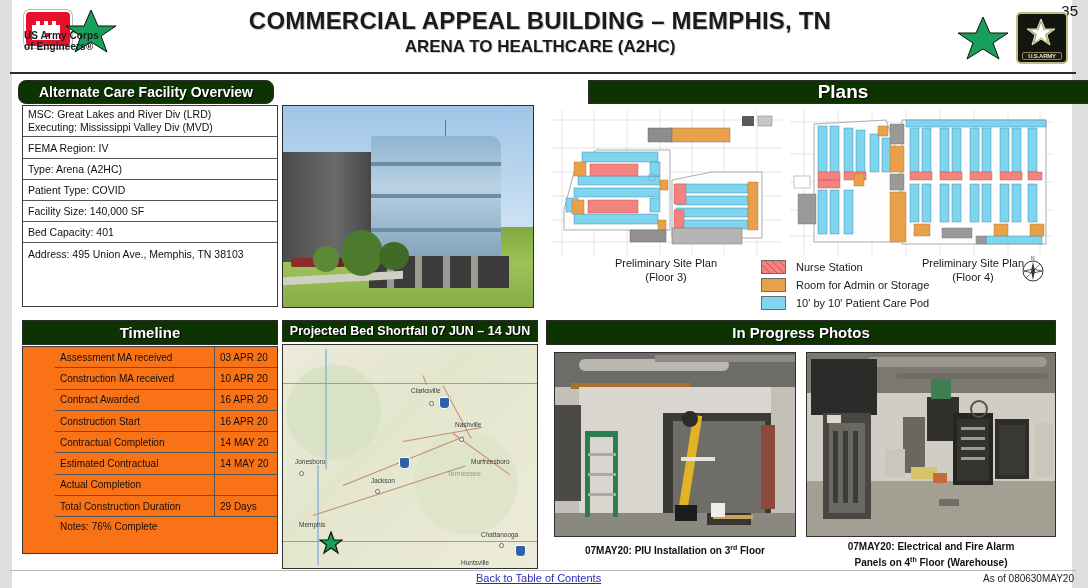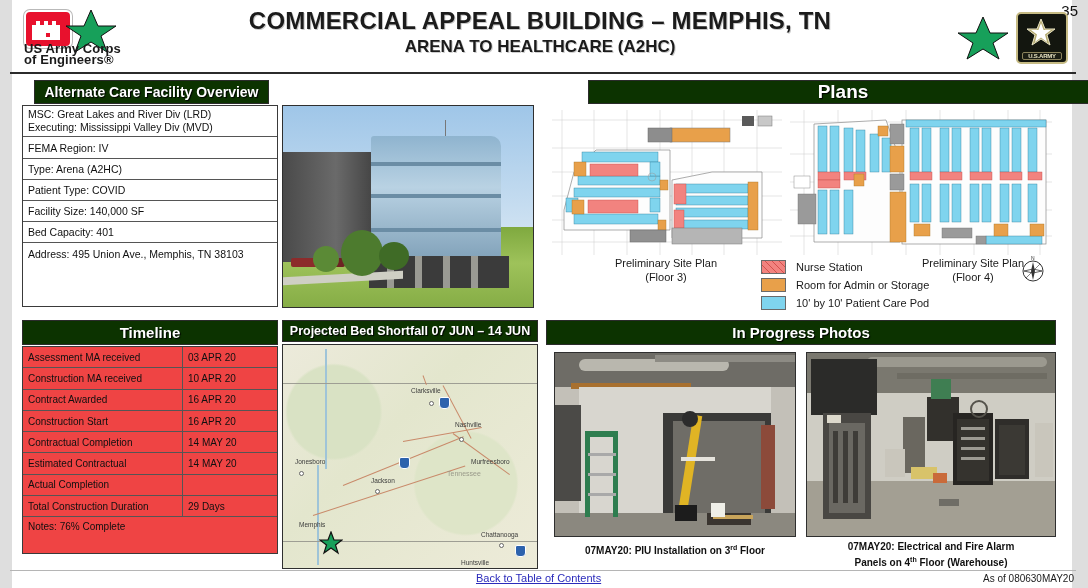--- a/index.html
+++ b/index.html
@@ -7,40 +7,40 @@
   #slide{position:relative;width:1088px;height:588px;background:#ffffff;overflow:hidden;}
   #pagebg{position:absolute;inset:0;background:linear-gradient(90deg,#dedede 0 12px,#ffffff 12px 1072px,#dedede 1072px 1088px);}
   #pagenum{position:absolute;right:10px;top:2px;font-size:15px;color:#111;}
 
   
   #header{position:absolute;left:10px;top:6px;width:1066px;height:66px;}
   .usace-wrap{position:absolute;left:10px;top:2px;width:150px;height:62px;}
   .castle{position:absolute;left:4px;top:2px;width:44px;height:34px;background:#e8112d;border:2px solid #ffffff;border-radius:6px;box-shadow:0 0 0 1px #b9b9b9;}
   .castle svg{position:absolute;left:5px;top:4px;}
   .gstar{position:absolute;left:44px;top:0px;width:54px;height:46px;}
-  .usace-txt{position:absolute;left:4px;top:36px;font-size:13px;font-weight:bold;color:#1a1a1a;line-height:10.5px;letter-spacing:.1px;}
+  .usace-txt{position:absolute;left:4px;top:23px;font-size:10px;font-weight:bold;color:#1a1a1a;line-height:10.5px;letter-spacing:.1px;}
   #titlebox{position:absolute;left:165px;top:0px;width:730px;text-align:center;}
   #title1{font-size:24px;font-weight:bold;color:#1b1b1b;letter-spacing:.2px;line-height:30px;
           text-shadow:1px 1px 0 #c9c9c9;}
   #title2{font-size:17px;font-weight:bold;color:#1b1b1b;line-height:22px;text-shadow:1px 1px 0 #cfcfcf;}
   .right-logos{position:absolute;right:8px;top:4px;width:130px;height:58px;}
   .gstar2{position:absolute;left:18px;top:6px;width:54px;height:44px;}
   .armyblk{position:absolute;left:78px;top:2px;width:48px;height:48px;background:#13160f;border:2px solid #c6bb84;border-radius:5px;}
   .armyblk .st{position:absolute;left:8px;top:4px;}
   .armyblk .lbl{position:absolute;left:4px;bottom:2px;width:38px;text-align:center;font-size:6px;font-weight:bold;color:#e9e4c4;background:#1b1d14;border:1px solid #8b835c;border-radius:2px;letter-spacing:-.2px;}
   #hdr-rule{position:absolute;left:10px;top:72px;width:1066px;height:2px;background:#2b2b2b;}
 
   
   .panel-hdr{background:#0c3300;color:#ffffff;font-weight:bold;text-align:center;
              border:1px solid #2b2b2b;box-sizing:border-box;
              display:flex;align-items:center;justify-content:center;
              text-shadow:1px 1px 1px #000;}
 
   
-  #p-acf{position:absolute;left:34px;top:80px;width:235px;height:24px;font-size:14px;}
+  #p-acf{position:absolute;left:18px;top:80px;width:256px;height:24px;font-size:14px;border-radius:8px;}
   #acf-table{position:absolute;left:22px;top:105px;width:256px;height:202px;background:#fff;
              border:1px solid #3a3a3a;box-sizing:border-box;}
   .acf-row{border-bottom:1px solid #555;box-sizing:border-box;padding:2px 5px;font-size:10.5px;color:#101010;
            display:flex;align-items:center;}
   .acf-row.two{display:block;padding-top:2px;line-height:12.5px;}
   .acf-row:last-child{border-bottom:none;}
 
   
   #bphoto{position:absolute;left:282px;top:105px;width:252px;height:203px;border:1px solid #2f2f2f;box-sizing:border-box;overflow:hidden;}
   #bphoto .sky{position:absolute;left:0;top:0;width:100%;height:62%;background:linear-gradient(#9fc6e8,#cfe2f2);}
@@ -51,21 +51,21 @@
   #bphoto .tower .band{position:absolute;left:0;width:100%;height:4px;background:#6b8da5;}
   #bphoto .base{position:absolute;left:86px;top:150px;width:140px;height:32px;background:#3b3b3b;}
   #bphoto .col{position:absolute;width:7px;height:32px;background:#9a9a93;top:150px;}
   #bphoto .tree{position:absolute;border-radius:50%;background:#4d7b2e;}
   #bphoto .mast{position:absolute;left:162px;top:14px;width:1px;height:20px;background:#777;}
   #bphoto .walk{position:absolute;left:0;top:168px;width:120px;height:8px;background:#cfcfc4;transform:skewY(-3deg);}
   #bphoto .car{position:absolute;width:26px;height:9px;background:#8c2b2b;top:152px;border-radius:2px;}
 
   
   #p-tl{position:absolute;left:22px;top:320px;width:256px;height:25px;font-size:15px;}
-  #tl-table{position:absolute;left:22px;top:346px;width:256px;height:208px;border:1px solid #3a3a3a;box-sizing:border-box;background:#ef4444;}
+  #tl-table{position:absolute;left:22px;top:346px;width:256px;height:208px;border:1px solid #3a3a3a;box-sizing:border-box;background:#f97316;padding-left:32px;}
   .tl-row{display:flex;border-bottom:1px solid #555;box-sizing:border-box;height:21.3px;}
   .tl-row:last-child{border-bottom:none;}
   .tl-l{flex:0 0 160px;border-right:1px solid #555;padding:0 5px;font-size:10px;display:flex;align-items:center;color:#101010;box-sizing:border-box;}
   .tl-r{flex:1;padding:0 5px;font-size:10px;display:flex;align-items:center;color:#101010;}
   .tl-notes{padding:4px 5px;font-size:10px;color:#101010;}
 
   
   #p-bs{position:absolute;left:282px;top:320px;width:256px;height:22px;font-size:12.5px;}
   #mapbox{position:absolute;left:282px;top:344px;width:256px;height:225px;border:1px solid #2f2f2f;box-sizing:border-box;overflow:hidden;background:#e8e4d0;}
   #mapbox .terr{position:absolute;inset:0;background:

